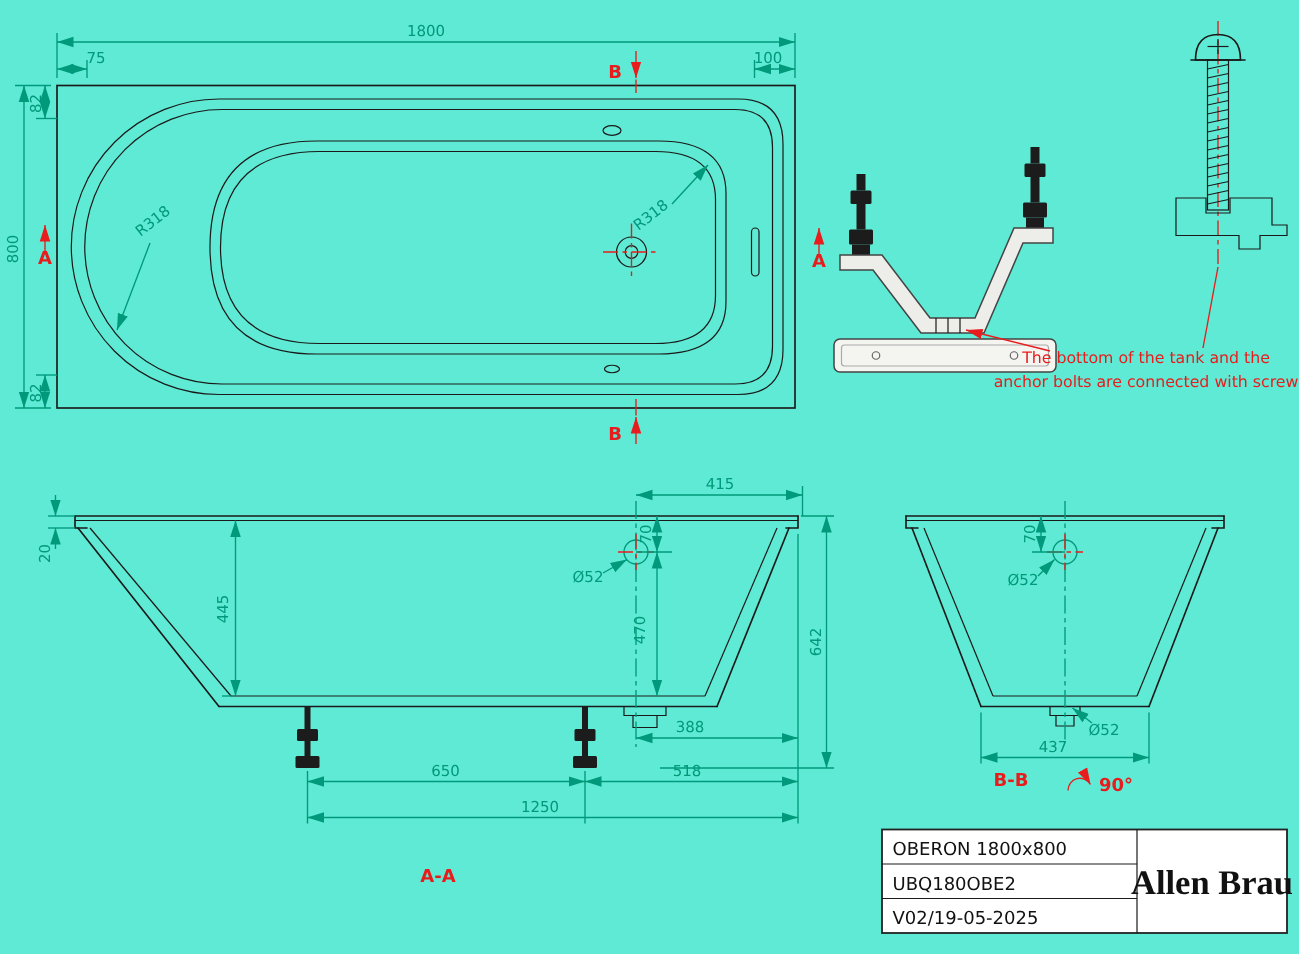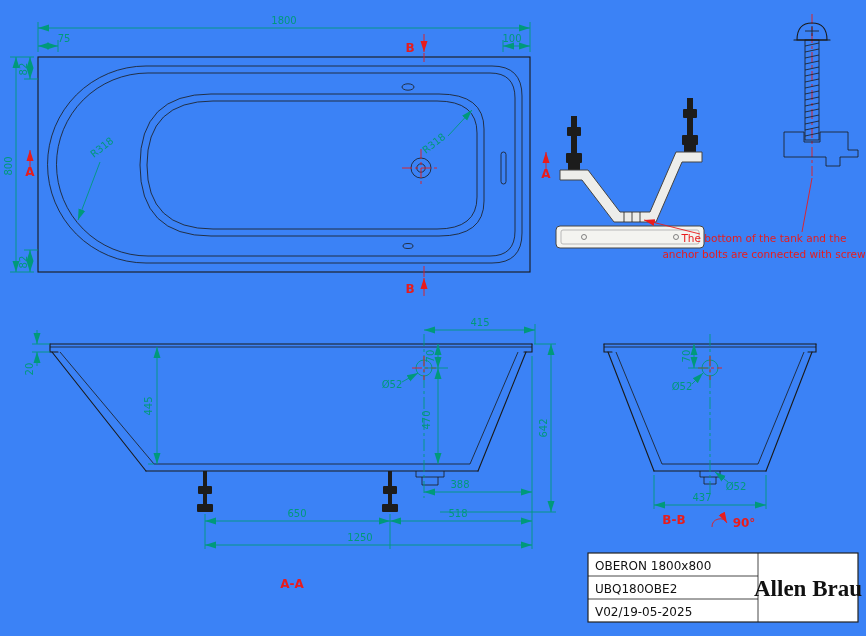--- a/index.html
+++ b/index.html
@@ -1,16 +1,16 @@
 <!DOCTYPE html>
 <html style="--dim-color: #00997b; --red-color: #e81c1c; --line-color: #1a1a1a;"><head>
 <meta charset="utf-8">
 <style>
   html,body{margin:0;padding:0;background:#ffffff;}
-  #page{position:relative;width:866px;height:636px;background:#3b82f6;overflow:hidden;}
+  #page{position:relative;width:866px;height:636px;background:#5eead4;overflow:hidden;}
   svg{position:absolute;left:0;top:0;}
   text{font-family:"DejaVu Sans",sans-serif;}
   .dt{fill:var(--dim-color,#00997b);font-size:10px;}
   .rt{fill:var(--red-color,#e81c1c);font-size:12px;font-weight:bold;}
   .nt{fill:var(--red-color,#e81c1c);font-size:10.5px;}
   .tb{fill:#111;font-size:12px;}
   .brand{fill:#111;font-size:23px;font-weight:bold;font-family:"Liberation Serif",serif;}
   .k{stroke:var(--line-color,#1a1a1a);stroke-width:1.1;fill:none;stroke-linecap:round;}
   .k2{stroke:var(--line-color,#1a1a1a);stroke-width:.8;fill:none;}
   .g{stroke:var(--dim-color,#00997b);stroke-width:.9;fill:none;}

